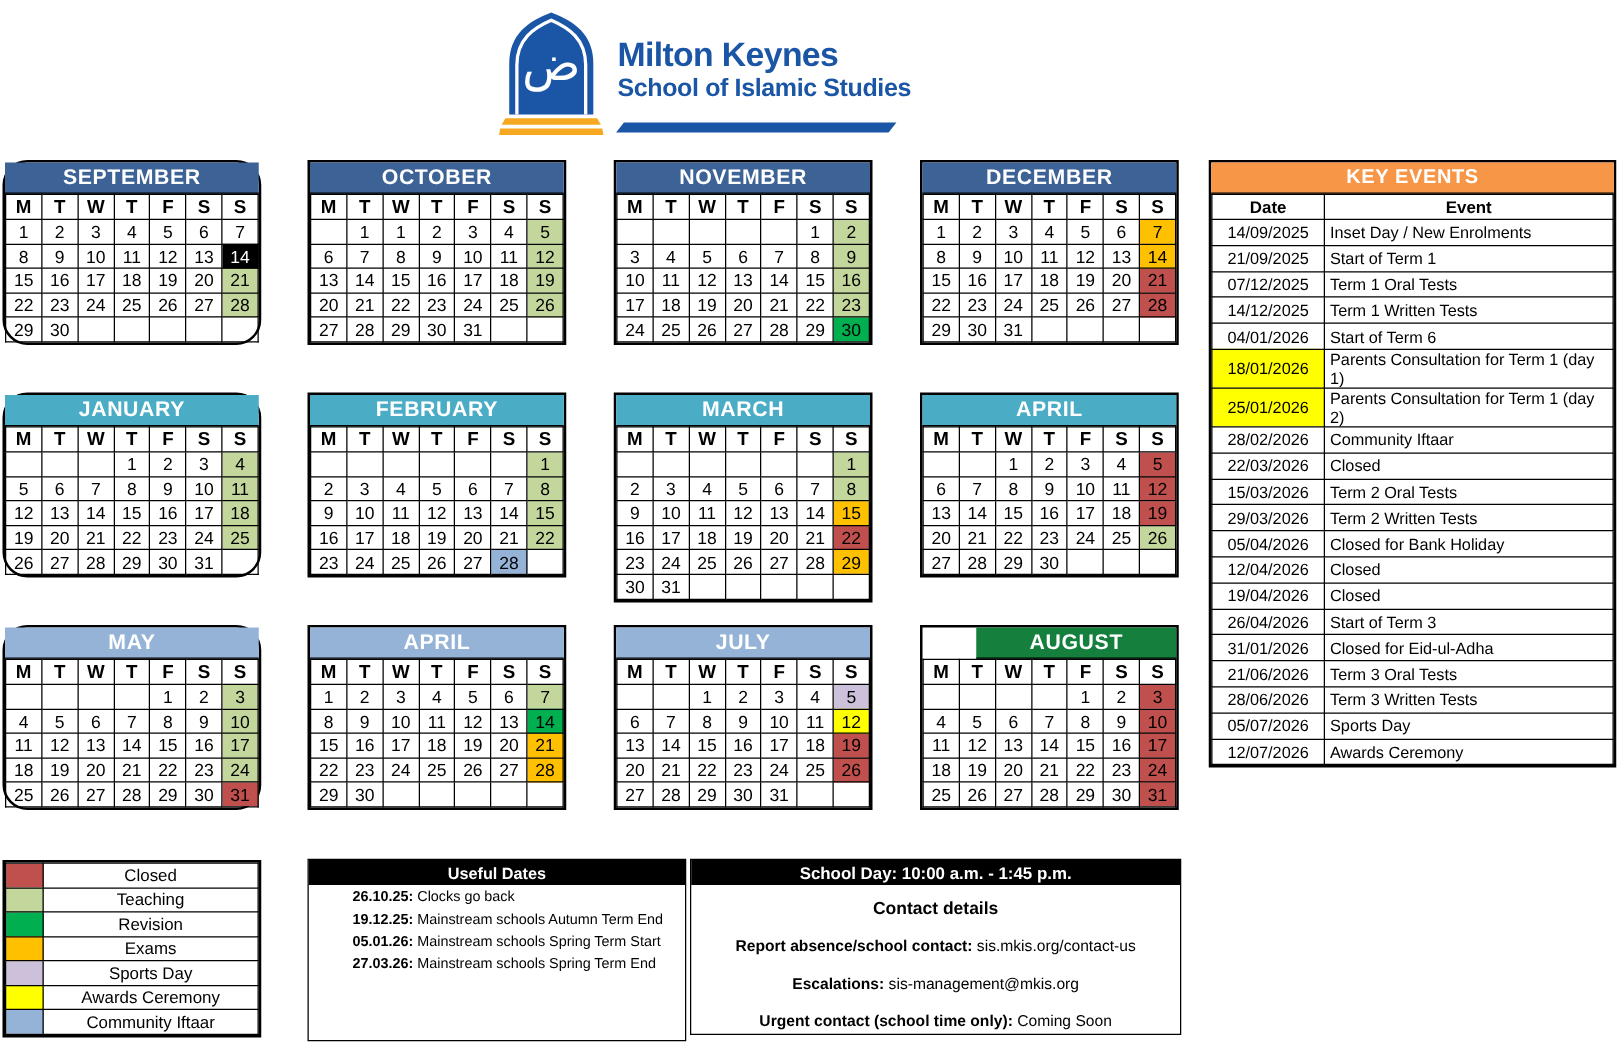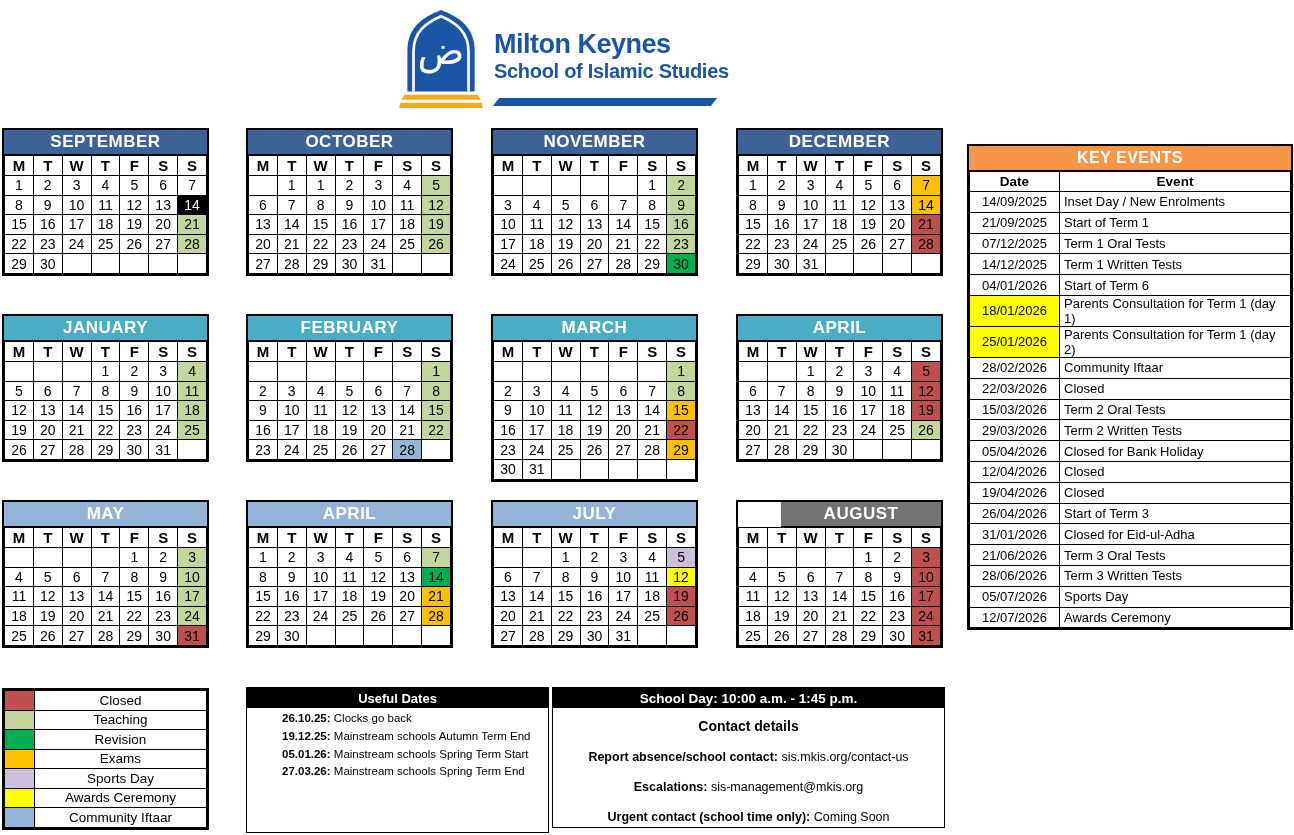--- a/index.html
+++ b/index.html
@@ -13,31 +13,31 @@
   
   .logo { position:absolute; left:396px; top:4px; width:322px; height:110px; }
   .logo-arch { position:absolute; left:0; top:2px; }
   .logo-text { position:absolute; left:98px; top:26px; color:#1B55A6; font-weight:bold; line-height:1.1; white-space:nowrap; }
   .logo-line1 { font-size:27px; letter-spacing:-0.5px; }
   .logo-line2 { font-size:20px; letter-spacing:-0.3px; }
   .logo-underline { position:absolute; left:100px; top:94px; width:218px; height:8px; background:#1B55A6; transform:skewX(-38deg); }
 
   
   .month { position:absolute; width:207px; border:2px solid #000; background:#fff; }
-  .c1 { left:2px; } .c2 { left:246px; } .c3 { left:491px; } .c4 { left:736px; }
+  .c1 { left:2px;border-radius:20px; } .c2 { left:246px; } .c3 { left:491px; } .c4 { left:736px; }
   .r1 { top:128px; } .r2 { top:314px; } .r3 { top:500px; }
   .m-title { height:25px; display:flex; align-items:center; justify-content:center;
              color:#fff; font-weight:bold; font-size:17px; letter-spacing:0.5px;
              border-bottom:1px solid #000; }
   .month table { width:100%; border-collapse:collapse; table-layout:fixed; }
   .month th { border:1px solid #000; height:20px; font-size:15px; font-weight:bold; text-align:center; }
   .month td { border:1px solid #000; height:19.6px; font-size:14px; text-align:center; }
 
   
-  .key-events { position:absolute; left:967px; top:144px; width:326px; border:2px solid #000; background:#fff; }
+  .key-events { position:absolute; left:967px; top:128px; width:326px; border:2px solid #000; background:#fff; }
   .ke-title { height:25px; display:flex; align-items:center; justify-content:center;
               color:#fff; font-weight:bold; font-size:16px; letter-spacing:0.5px;
               border-bottom:1px solid #000; }
   .key-events table { width:100%; border-collapse:collapse; table-layout:fixed; }
   .key-events th { border:1px solid #000; height:20px; font-size:13.5px; font-weight:bold; text-align:center; }
   .key-events td { border:1px solid #000; height:20.8px; font-size:13px; }
   .ke-col-date { width:90px; }
   .ke-date { text-align:center; }
   .ke-date.hl { background:#FFFF00; }
   .ke-event { text-align:left; padding-left:4px; }
@@ -755,21 +755,21 @@
           <td style="">29</td>
           <td style="">30</td>
           <td style="">31</td>
           <td style=""></td>
           <td style=""></td>
         </tr>
       </tbody>
     </table>
   </div>
 <div class="month r3 c4">
-    <div class="m-title" style="background: #737373; margin-left: 43px;">AUGUST</div>
+    <div class="m-title" style="background: #15803d; margin-left: 43px;">AUGUST</div>
     <table>
       <tbody>
         <tr>
           <th>M</th>
           <th>T</th>
           <th>W</th>
           <th>T</th>
           <th>F</th>
           <th>S</th>
           <th>S</th>

